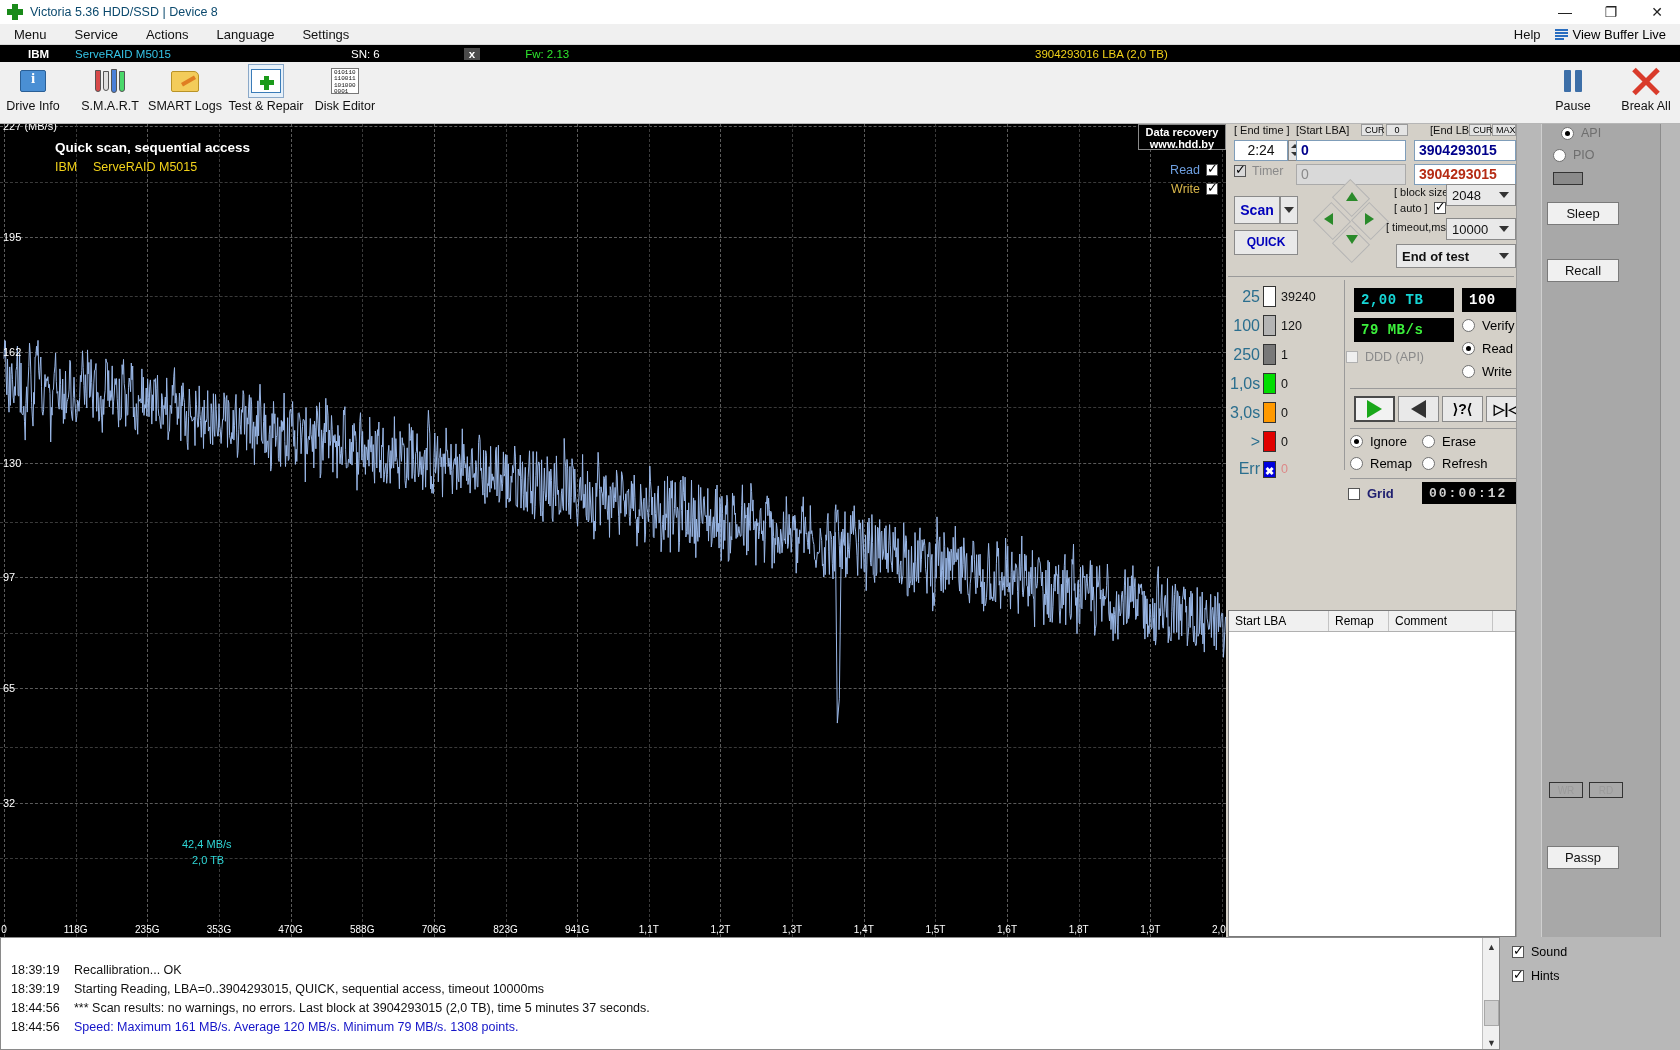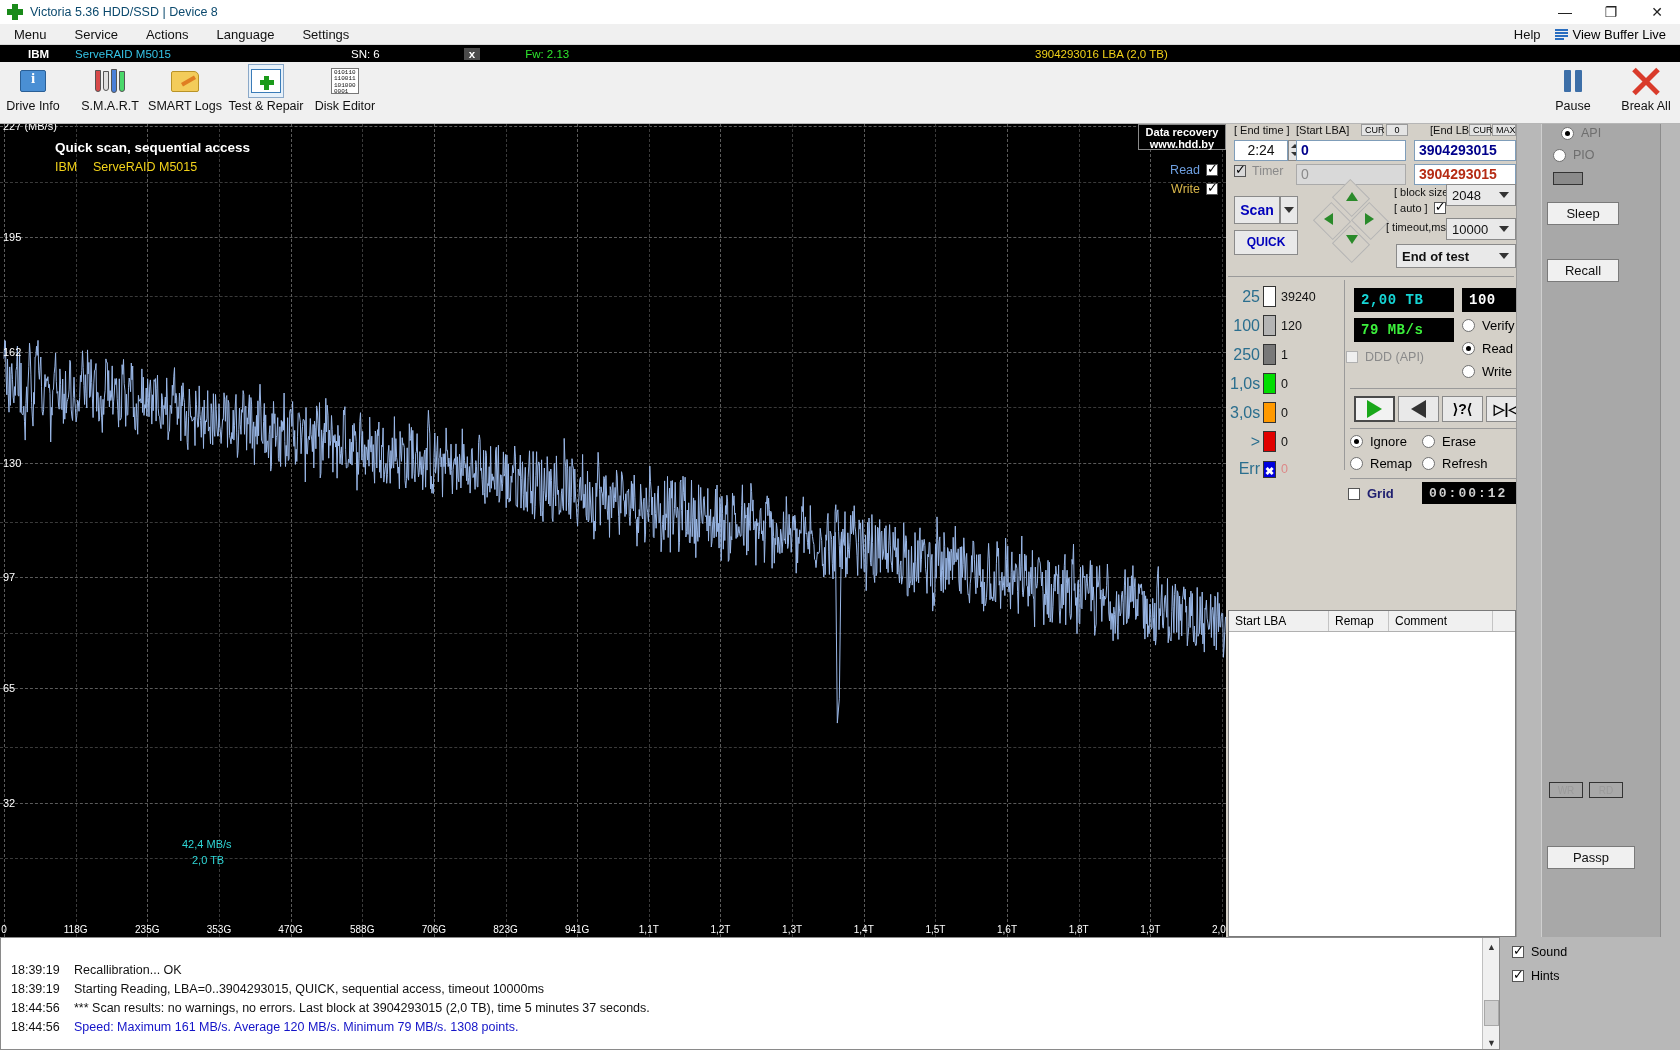--- a/index.html
+++ b/index.html
@@ -558,21 +558,21 @@
     </div>
     <div class="rb-radio" style="left:36px;top:24px;">
       <span class="radio"></span>
       <span>PIO</span>
     </div>
     <div class="rb-dark" style="left:36px;top:48px;width:30px;height:13px;"></div>
     <div class="rb-btn" style="left:30px;top:78px;width:72px;">Sleep</div>
     <div class="rb-btn" style="left:30px;top:135px;width:72px;">Recall</div>
     <div class="rb-small" style="left:32px;top:658px;width:34px;height:16px;line-height:15px;">WR</div>
     <div class="rb-small" style="left:72px;top:658px;width:34px;height:16px;line-height:15px;">RD</div>
-    <div class="rb-btn" style="left:30px;top:722px;width:88px;">Passp</div>
+    <div class="rb-btn" style="left:30px;top:722px;width:72px;">Passp</div>
   </div>
 
   <div class="log">
     <div id="logrows" style="padding-top:23px;">
         <div class="log-row">
           <span class="log-time">18:39:19</span>
           <span class="log-msg">Recallibration... OK</span>
         </div>
         <div class="log-row">
           <span class="log-time">18:39:19</span>

